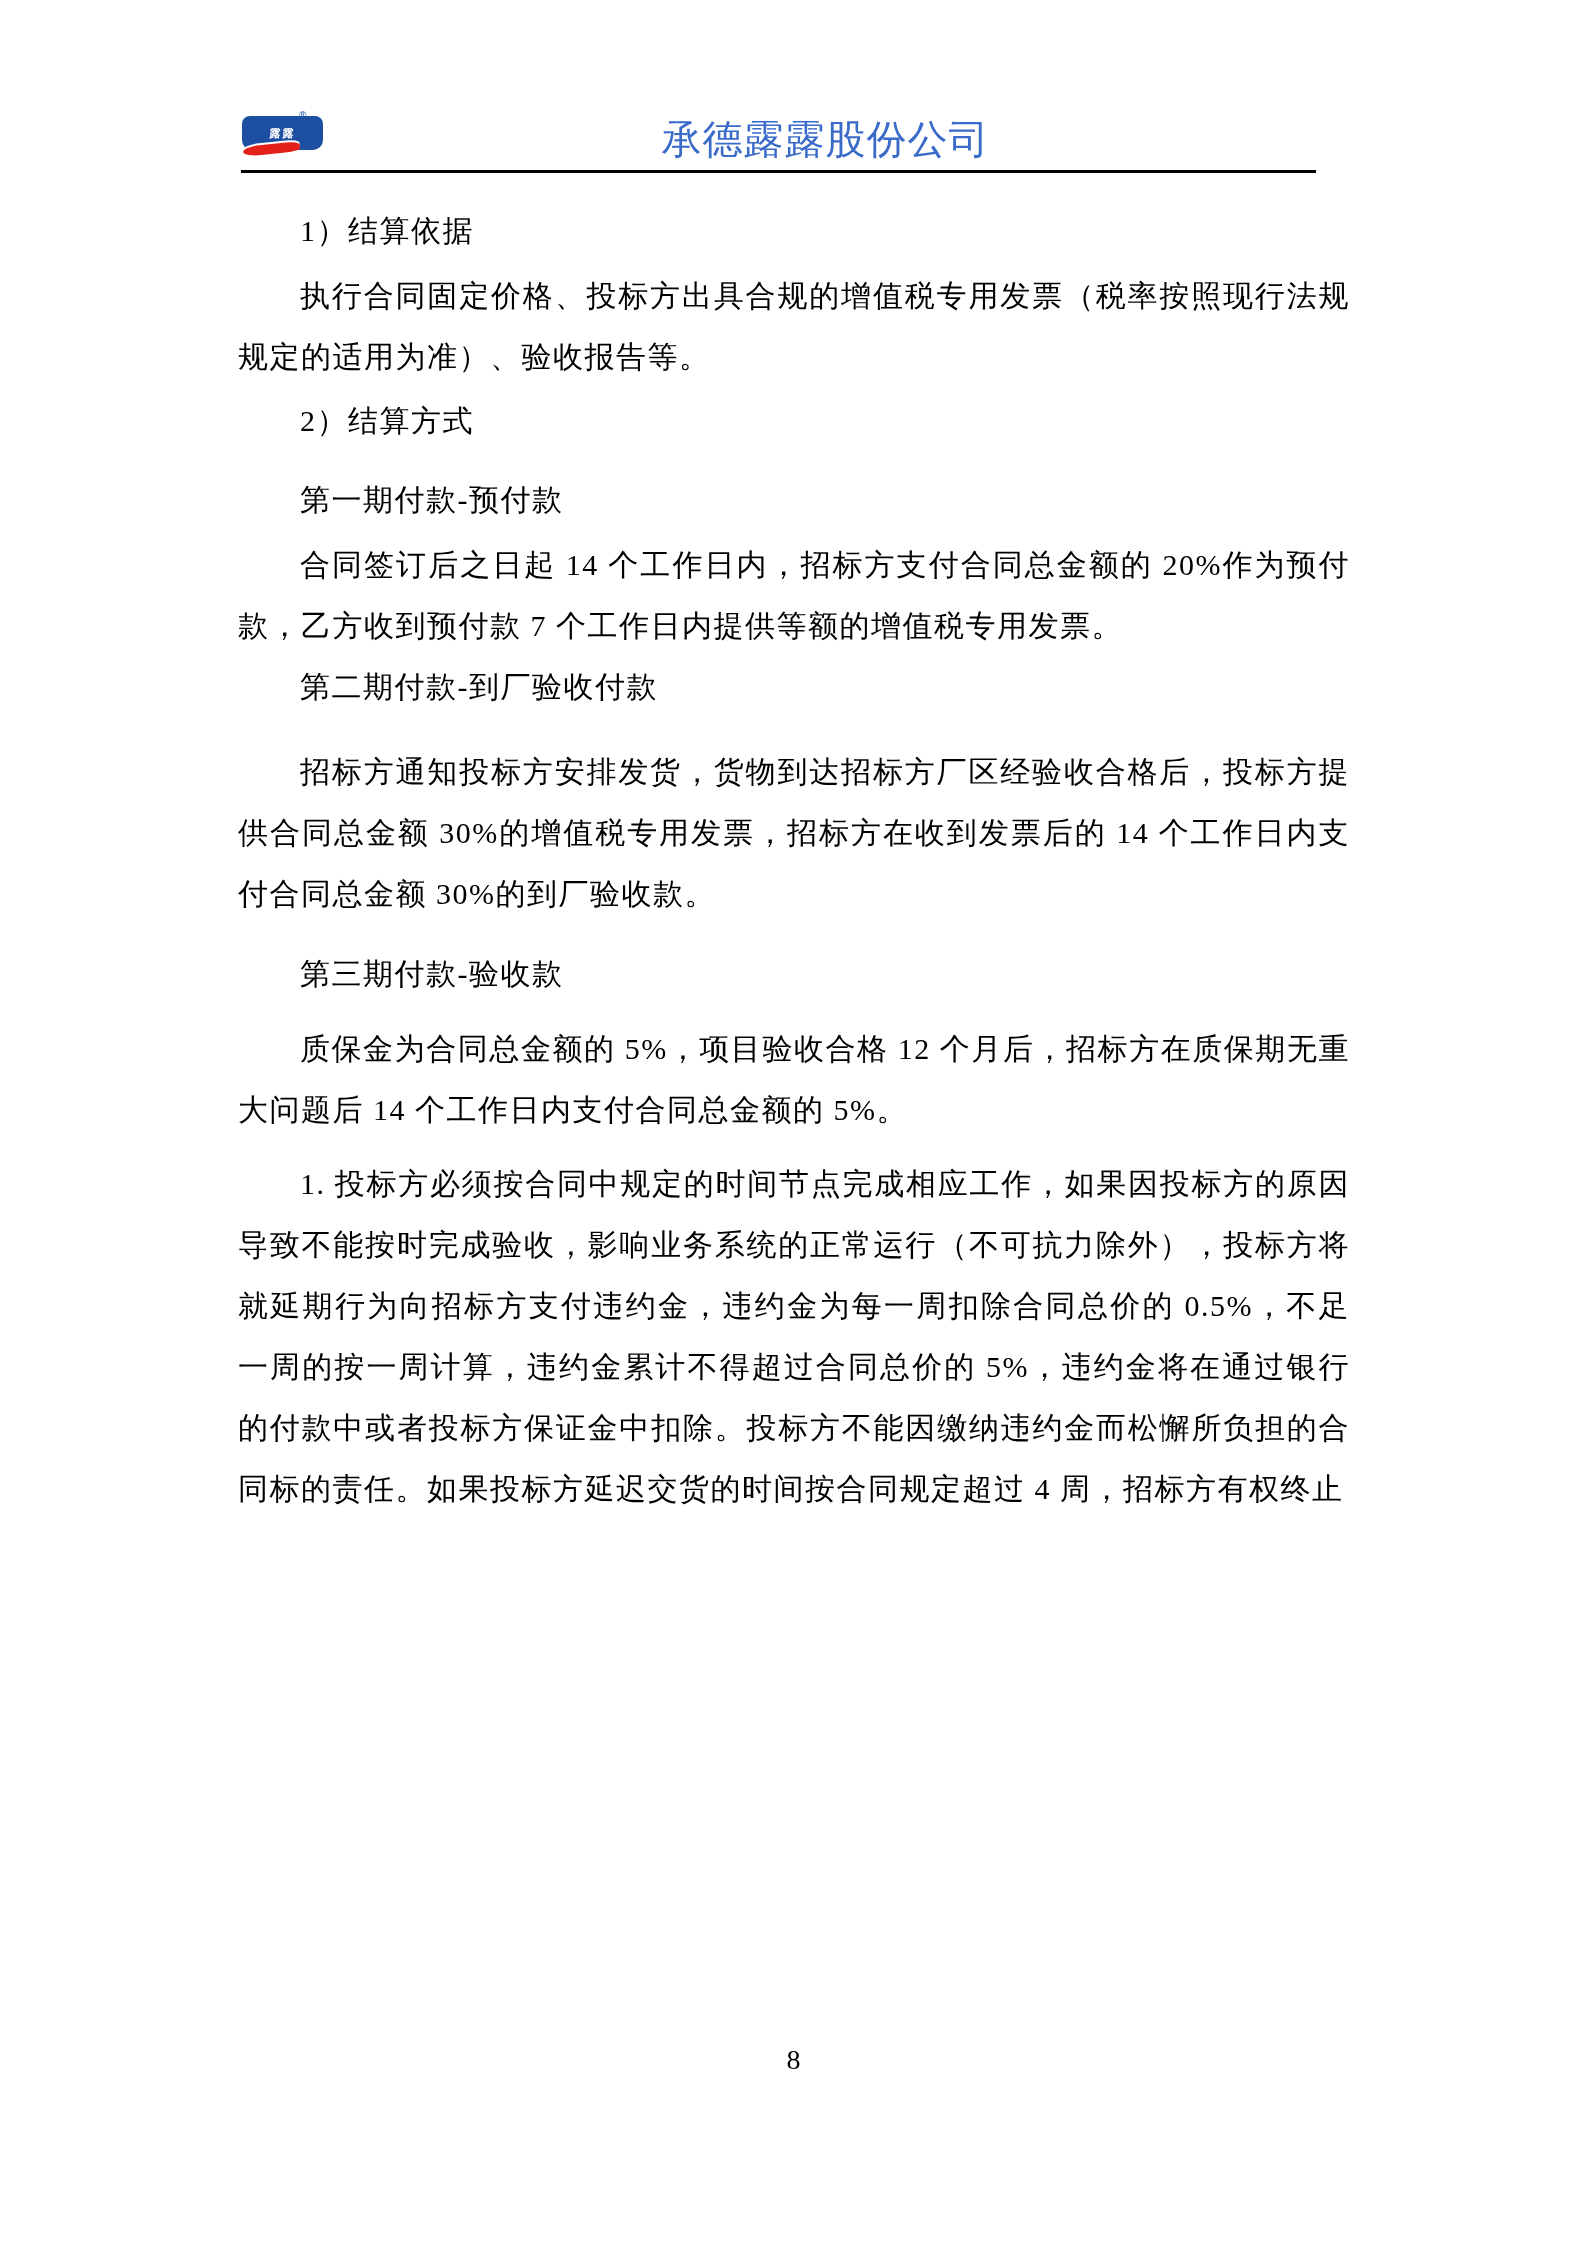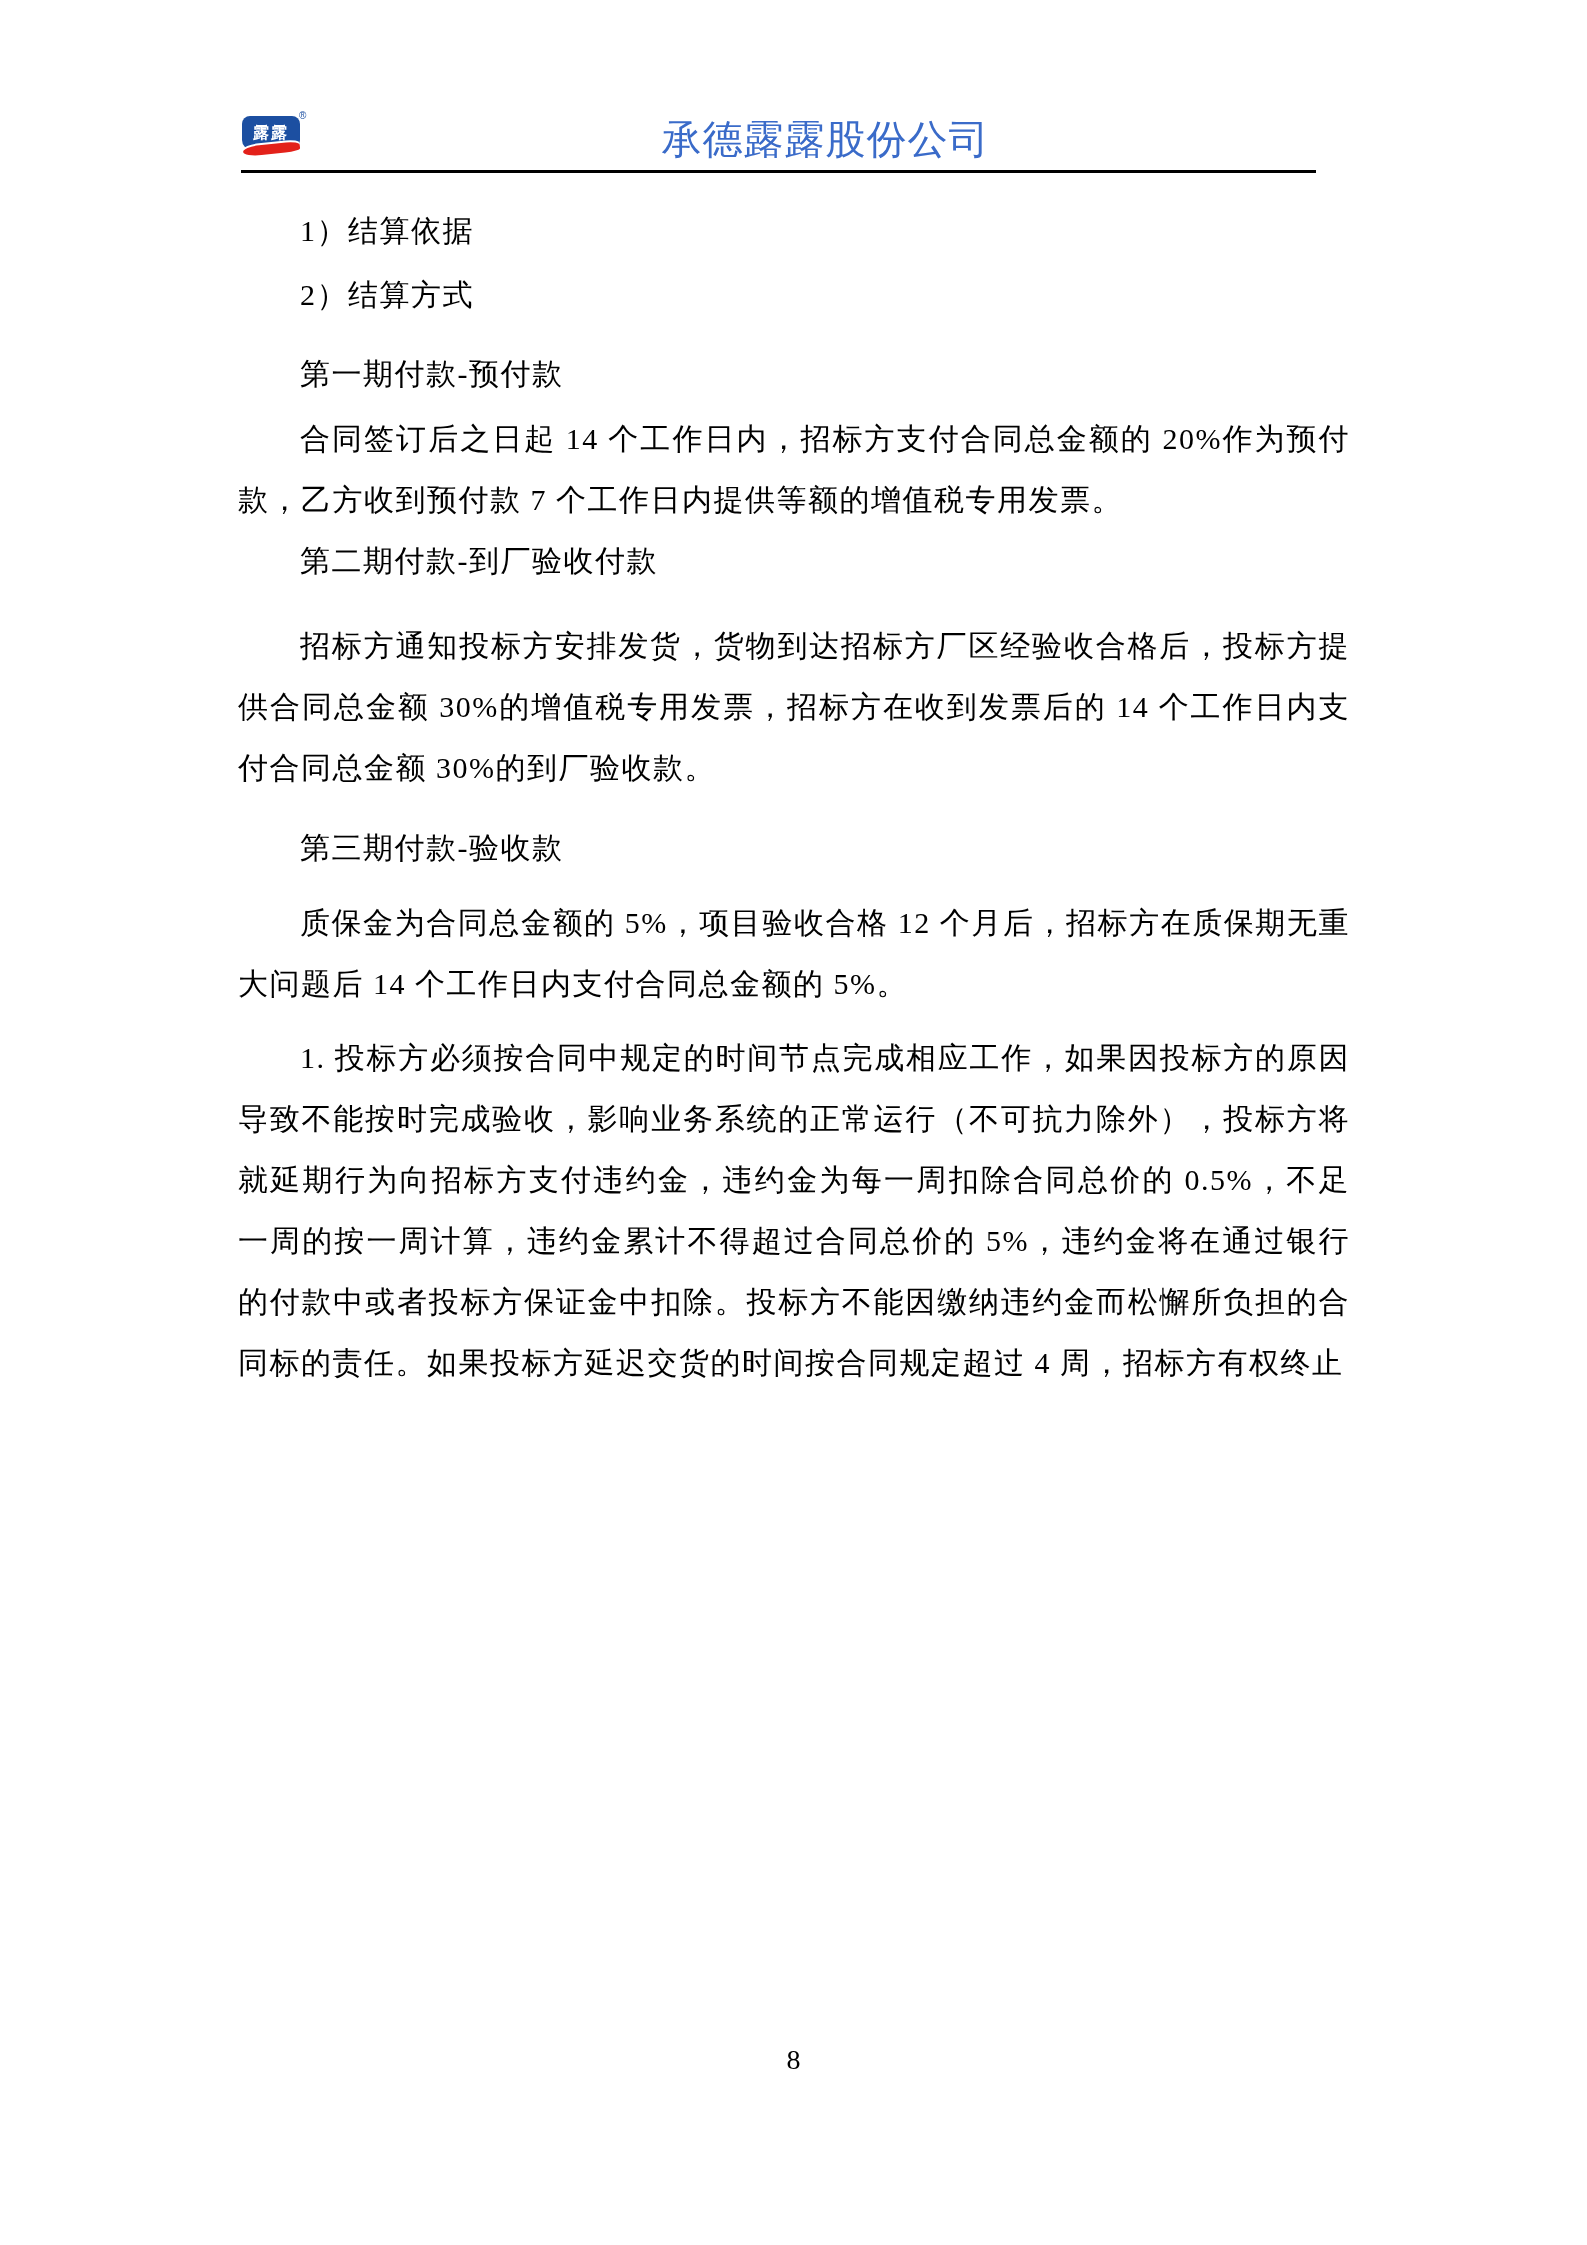--- a/index.html
+++ b/index.html
@@ -8,26 +8,26 @@
     width: 1587px;
     height: 2245px;
     background: #ffffff;
     overflow: hidden;
     font-family: "Liberation Serif", "DejaVu Serif", serif;
     color: #000000;
   }
   
   .logo { position: absolute; left: 242px; top: 110px; width: 64px; height: 50px; }
   .logo-badge {
-    position: absolute; left: 0; top: 6px; width: 58px; height: 34px;
+    position: absolute; left: 0; top: 6px; width: 81px; height: 34px;
     background: #1c4fa1;
     border-radius: 8px 8px 10px 10px;
     display: flex; align-items: center; justify-content: center;
     color: #ffffff; font-family: "Liberation Sans", sans-serif;
-    font-weight: bold; font-size: 16px; letter-spacing: 2px;
+    font-weight: bold; font-size: 11px; letter-spacing: 2px;
   }
   .logo-swoosh {
     position: absolute; left: 1px; top: 34px; width: 57px; height: 10px;
     background: #e3211a;
     border-radius: 55% 45% 50% 60% / 95% 75% 55% 95%;
     transform: rotate(-6deg);
     box-shadow: 0 -2px 0 #ffffff;
   }
   .logo-reg {
     position: absolute; left: 57px; top: 0; font-size: 10px; color: #1c4fa1;
@@ -71,20 +71,21 @@
       </div>
       <div class="logo-swoosh"></div>
       <div class="logo-reg">®</div>
     </div>
     <div class="company-title">承德露露股份公司</div>
     <div class="header-rule"></div>
   </div>
 
   <div class="content">
     <p class="indent" style="margin-top:0">1）结算依据</p>
+    <p class="indent" style="margin-top:4px">执行合同固定价格、投标方出具合规的增值税专用发票（税率按照现行法规规定的适用为准）、验收报告等。</p>
     <p class="indent" style="margin-top:3px">2）结算方式</p>
     <p class="indent" style="margin-top:18px">第一期付款-预付款</p>
     <p class="indent" style="margin-top:4px">合同签订后之日起 14 个工作日内，招标方支付合同总金额的 20%作为预付款，乙方收到预付款 7 个工作日内提供等额的增值税专用发票。</p>
     <p class="indent" style="margin-top:0">第二期付款-到厂验收付款</p>
     <p class="indent" style="margin-top:24px">招标方通知投标方安排发货，货物到达招标方厂区经验收合格后，投标方提供合同总金额 30%的增值税专用发票，招标方在收到发票后的 14 个工作日内支付合同总金额 30%的到厂验收款。</p>
     <p class="indent" style="margin-top:19px">第三期付款-验收款</p>
     <p class="indent" style="margin-top:14px">质保金为合同总金额的 5%，项目验收合格 12 个月后，招标方在质保期无重大问题后 14 个工作日内支付合同总金额的 5%。</p>
     <p class="indent" style="margin-top:13px">1. 投标方必须按合同中规定的时间节点完成相应工作，如果因投标方的原因导致不能按时完成验收，影响业务系统的正常运行（不可抗力除外），投标方将就延期行为向招标方支付违约金，违约金为每一周扣除合同总价的 0.5%，不足一周的按一周计算，违约金累计不得超过合同总价的 5%，违约金将在通过银行的付款中或者投标方保证金中扣除。投标方不能因缴纳违约金而松懈所负担的合同标的责任。如果投标方延迟交货的时间按合同规定超过 4 周，招标方有权终止</p>
   </div>
 

